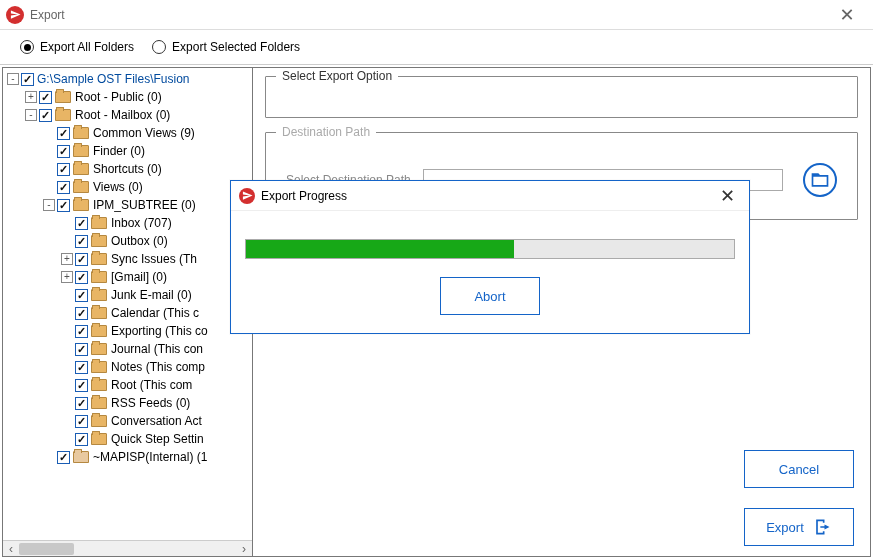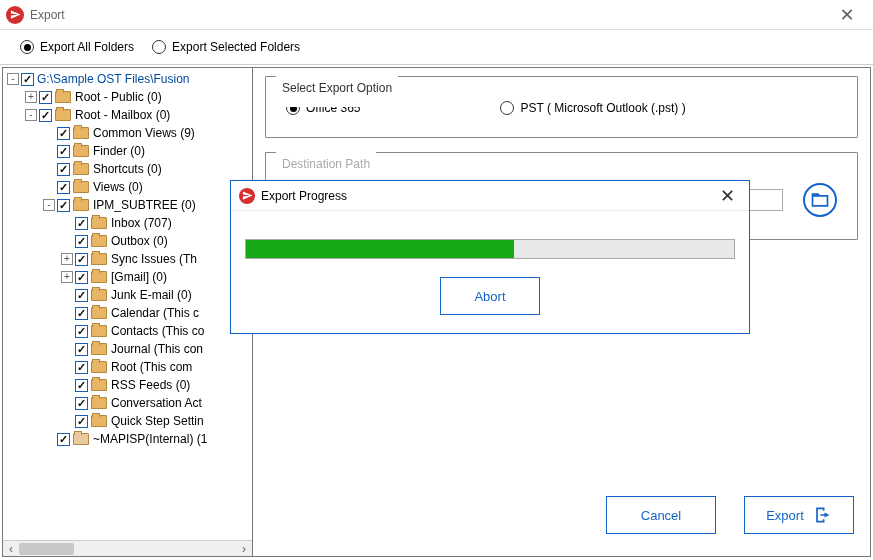--- a/index.html
+++ b/index.html
@@ -94,35 +94,35 @@
     background:inherit;border:1px solid #b58840;border-bottom:none;
     border-radius:1px 1px 0 0;
   }
   .node-label{font-size:12px;}
   .path-label{color:#004a9e;}
   .right-pane{flex:1;position:relative;padding:8px 12px;}
   .group{
     border:1px solid #888;border-radius:1px;padding:18px 20px 22px;margin-bottom:14px;position:relative;
   }
   .group-legend{
-    position:absolute;top:-8px;left:10px;background:#fff;padding:12px 6px;color:#333;
+    position:absolute;top:-8px;left:10px;background:#fff;padding:0 6px;color:#333;
   }
   .radio-line{display:flex;gap:140px;margin-top:6px;}
   .dest-row{display:flex;align-items:center;gap:12px;margin-top:4px;}
   .dest-label{color:#888;font-size:12px;}
   .dest-input{
     flex:1; height:22px;border:1px solid #aaa;background:#fff;padding:0 4px;
   }
   .browse-btn{
     width:34px;height:34px;border:2px solid #1464c8;border-radius:50%;
     display:flex;align-items:center;justify-content:center;margin-left:8px;
     color:#1464c8;
   }
   .btn-row{
-    position:absolute;right:16px;bottom:22px;display:flex;gap:28px;
+    position:absolute;right:16px;bottom:10px;display:flex;gap:20px;flex-direction:column;
   }
   .btn{
     min-width:110px;height:38px;border:1.5px solid #1464c8;background:#fff;
     color:#1464c8;display:flex;align-items:center;justify-content:center;gap:8px;
     font-size:13px;
   }
   .btn svg{width:20px;height:20px;}
   
   .dialog{
     position:absolute;left:230px;top:180px;width:520px;
@@ -268,28 +268,35 @@
           <span class="expander empty"></span>
           <span class="chk checked"></span>
           <span class="folder-icon"></span>
           <span class="node-label">Calendar (This c</span>
         </div>
         <div class="tree-row">
           <span class="tree-indent" style="width: 58px;"></span>
           <span class="expander empty"></span>
           <span class="chk checked"></span>
           <span class="folder-icon"></span>
-          <span class="node-label">Contacts (This co</span>
+          <span class="node-label">Exporting (This co</span>
         </div>
         <div class="tree-row">
           <span class="tree-indent" style="width: 58px;"></span>
           <span class="expander empty"></span>
           <span class="chk checked"></span>
           <span class="folder-icon"></span>
           <span class="node-label">Journal (This con</span>
+        </div>
+        <div class="tree-row">
+          <span class="tree-indent" style="width: 58px;"></span>
+          <span class="expander empty"></span>
+          <span class="chk checked"></span>
+          <span class="folder-icon"></span>
+          <span class="node-label">Notes (This comp</span>
         </div>
         <div class="tree-row">
           <span class="tree-indent" style="width: 58px;"></span>
           <span class="expander empty"></span>
           <span class="chk checked"></span>
           <span class="folder-icon"></span>
           <span class="node-label">Root (This com</span>
         </div>
         <div class="tree-row">
           <span class="tree-indent" style="width: 58px;"></span>
@@ -326,30 +333,20 @@
           <div class="thumb"></div>
         </div>
       <div class="arrow">›</div>
     </div>
   </div>
 
   <div class="right-pane">
 
     <div class="group">
       <div class="group-legend">Select Export Option</div>
-      <div class="radio-line">
-        <div class="radio-item">
-          <span class="radio-outer checked"></span>
-          <span>Office 365</span>
-        </div>
-        <div class="radio-item">
-          <span class="radio-outer"></span>
-          <span>PST ( Microsoft Outlook (.pst) )</span>
-        </div>
-      </div>
     </div>
 
     <div class="group" style="padding-top:26px;">
       <div class="group-legend" style="color:#aaa">Destination Path</div>
       <div class="dest-row">
         <span class="dest-label">Select Destination Path</span>
         <input class="dest-input" value="" style="">
         <div class="browse-btn">
           <svg viewBox="0 0 24 24" width="20" height="20">
             <path fill="#1464c8" d="M10 4H2v16h20V6H12l-2-2zm10 14H4V8h16v10z"></path>

